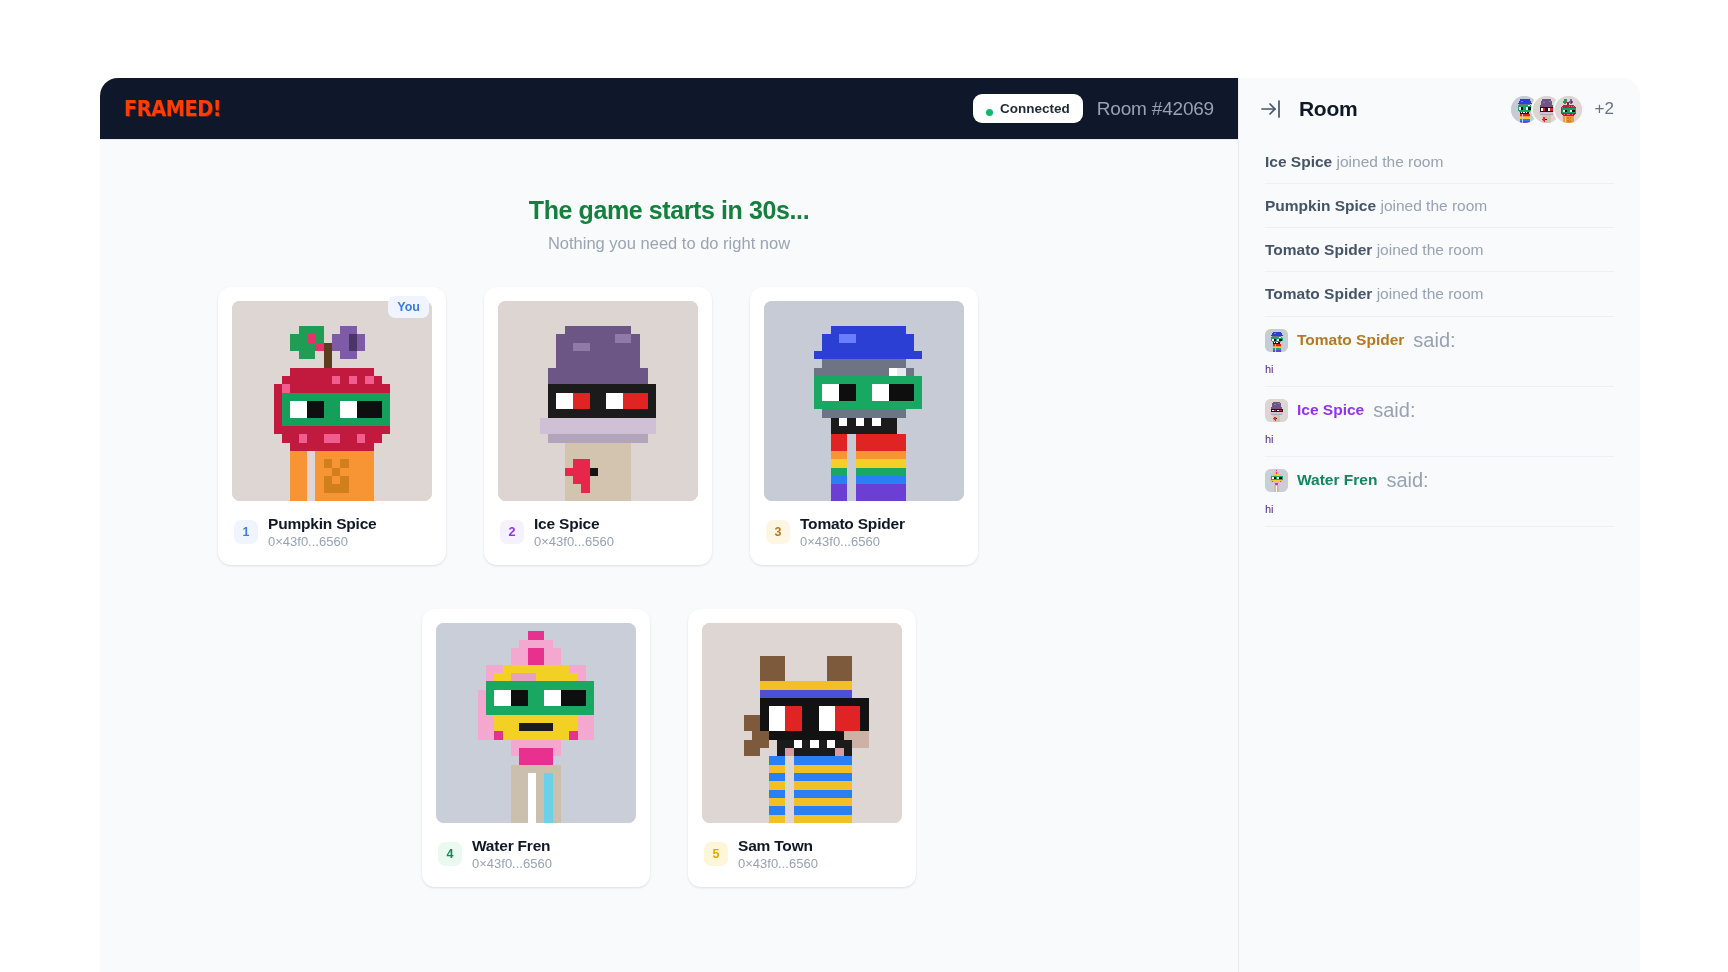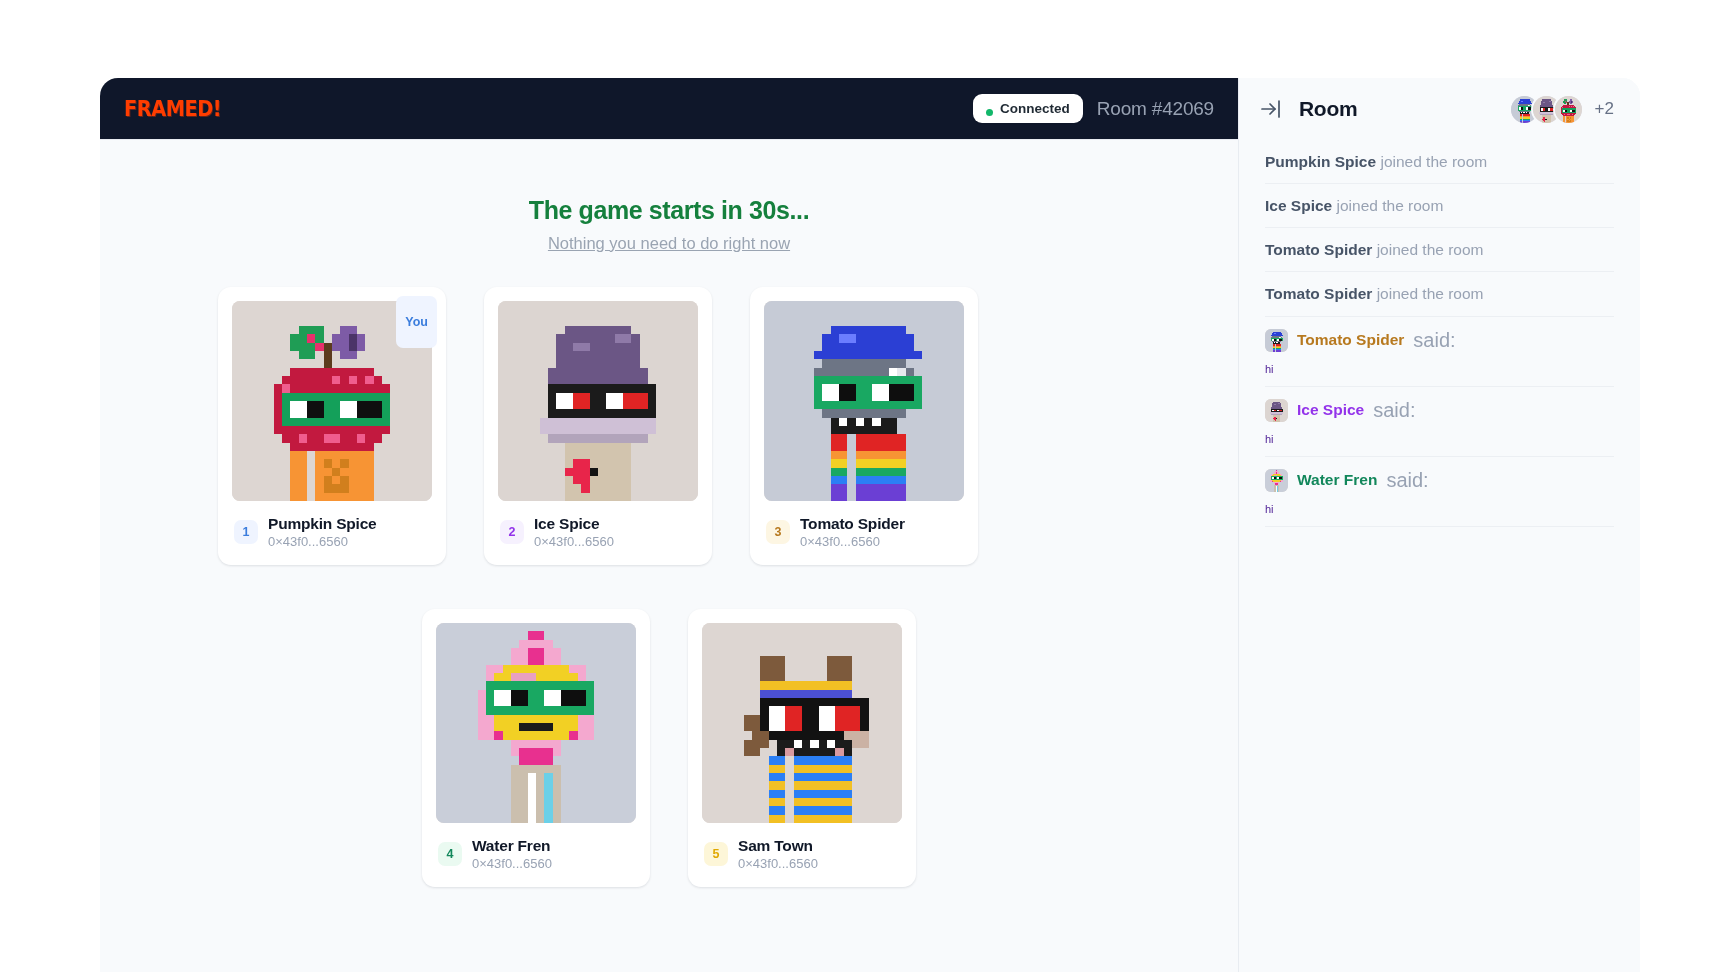--- a/index.html
+++ b/index.html
@@ -86,21 +86,20 @@
   }
   #status-block { text-align: center; }
   #status-title {
     font-size: 25px; font-weight: bold; color: #15803d;
     letter-spacing: -0.4px;
   }
   #status-sub {
     margin-top: 9px;
     font-size: 16.5px;
     color: #9aa4b2;
-    text-decoration: underline;
   }
 
   .player-grid {
     display: flex;
     flex-wrap: wrap;
     gap: 38px;
     padding: 34px 118px 0 118px;
     justify-content: flex-start;
   }
   .player-grid.row-2 { justify-content: center; padding-top: 44px; }
@@ -117,26 +116,26 @@
     position: relative;
     width: 100%;
     aspect-ratio: 1 / 1;
     border-radius: 8px;
     overflow: hidden;
     background: #ddd6d2;
   }
   .avatar-frame svg { display: block; width: 100%; height: 100%; }
   .you-badge {
     position: absolute;
-    top: 9px; right: 9px;
+    top: 9px; right: 17px;
     background: #eff4ff;
     color: #3b7ddd;
     font-size: 12.5px;
     font-weight: bold;
-    padding: 19px 9px;
+    padding: 4px 9px;
     border-radius: 7px;
     z-index: 3;
   }
   .card-meta {
     display: flex;
     align-items: center;
     gap: 10px;
     margin-top: 14px;
     padding-left: 2px;
   }
@@ -605,24 +604,24 @@
                 <rect x="12" y="22" width="2" height="1" fill="#d17f1d"></rect>
                 <rect x="11" y="22" width="1" height="1" fill="#d17f1d"></rect>
               </svg>
             </div>
           </div>
         <span id="overflow-count">+2</span>
       </div>
     </div>
     <div id="chat-list">
         <div class="chat-entry">
+          <div class="join-text"><b>Ice Spice</b><span> joined the room</span></div>
+        </div>
+        <div class="chat-entry">
           <div class="join-text"><b>Pumpkin Spice</b><span> joined the room</span></div>
-        </div>
-        <div class="chat-entry">
-          <div class="join-text"><b>Ice Spice</b><span> joined the room</span></div>
         </div>
         <div class="chat-entry">
           <div class="join-text"><b>Tomato Spider</b><span> joined the room</span></div>
         </div>
         <div class="chat-entry">
           <div class="join-text"><b>Tomato Spider</b><span> joined the room</span></div>
         </div>
         <div class="chat-entry">
           <div class="msg-head">
             <div class="msg-avatar">

